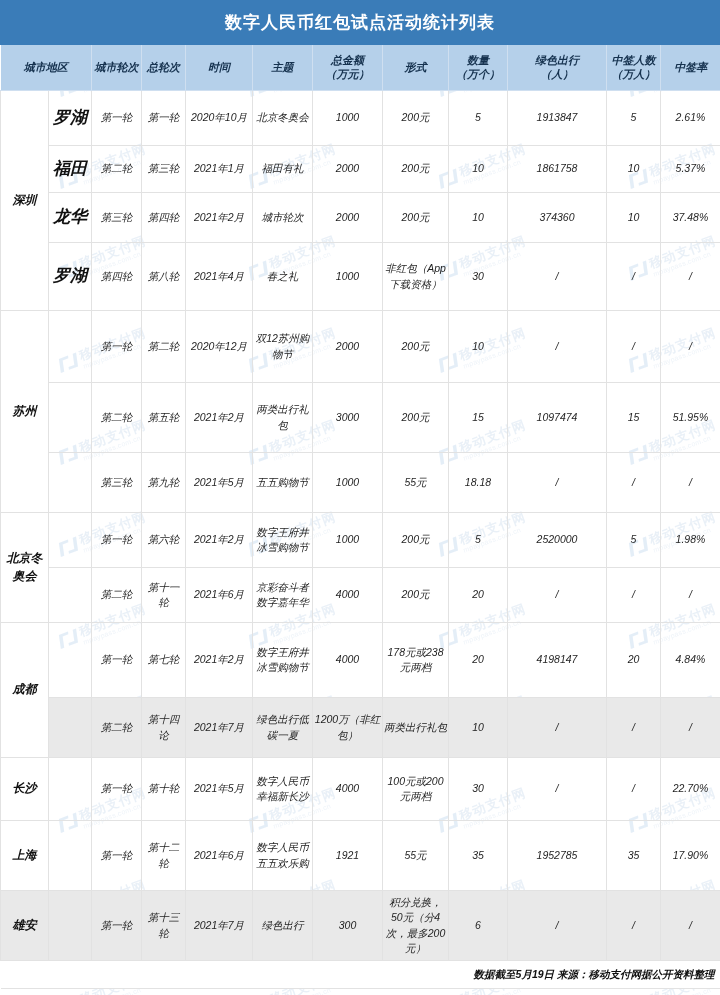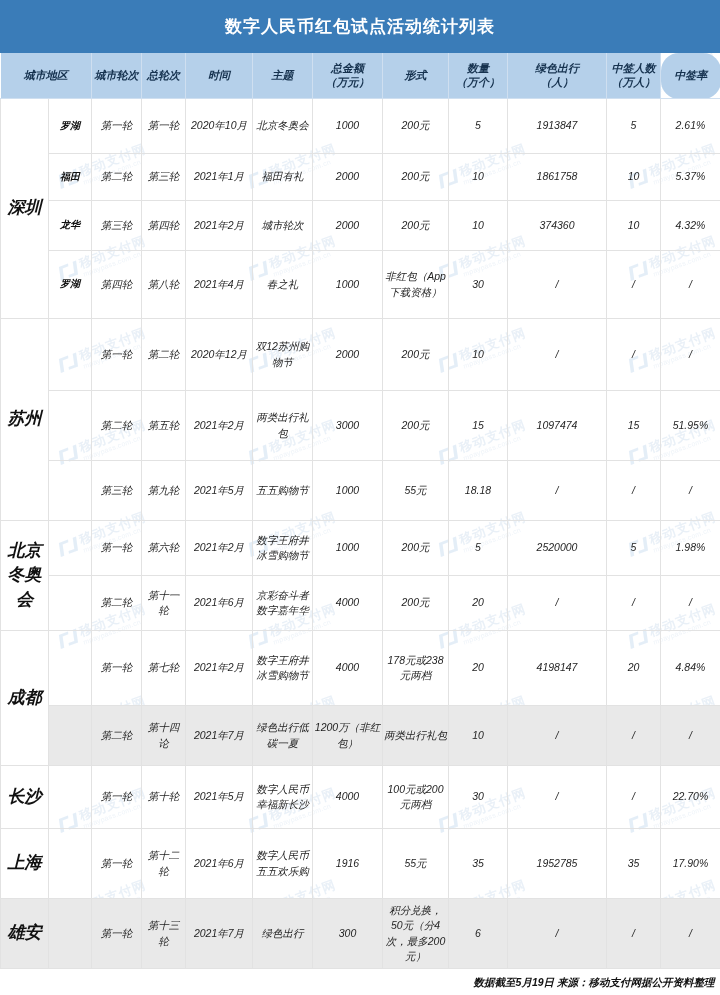--- a/index.html
+++ b/index.html
@@ -65,21 +65,21 @@
   .wm .wm-en {
     font-size: 7px;
     color: #c6d8ea;
     letter-spacing: .3px;
   }
 
   
   #title-bar {
     position: relative;
     z-index: 4;
-    height: 53px;
+    height: 45px;
     background: #3a7cb8;
     color: #ffffff;
     display: flex;
     align-items: center;
     justify-content: center;
     font-size: 17px;
     font-weight: bold;
     letter-spacing: 1px;
   }
 
@@ -99,40 +99,40 @@
     font-weight: bold;
     font-size: 11px;
     height: 45px;
     border-right: 1px solid #cfdff0;
     border-bottom: 1px solid #cfdff0;
     line-height: 1.25;
     text-align: center;
     vertical-align: middle;
     padding: 0 1px;
   }
-  table.stat thead th:last-child { border-right: none; border-radius: 18px; }
+  table.stat thead th:last-child { border-right: none; }
 
   table.stat td {
     border: 1px solid #e2e2e2;
     text-align: center;
     vertical-align: middle;
     line-height: 1.45;
     padding: 2px 1px;
     background: transparent;
     font-size: 10.5px;
     color: #1f1f1f;
   }
   table.stat td.city {
     font-weight: bold;
-    font-size: 17px;
+    font-size: 12px;
     color: #111;
   }
   table.stat td.dist {
     font-weight: bold;
-    font-size: 10px;
+    font-size: 17px;
     color: #111;
   }
   table.stat tr.shaded td {
     background: #e9e9e9;
   }
   table.stat td.blank-city {
     background: #ffffff;
   }
 
   
@@ -580,21 +580,21 @@
           <td class="dist">龙华</td>
           <td>第三轮</td>
           <td>第四轮</td>
           <td>2021年2月</td>
           <td>城市轮次</td>
           <td>2000</td>
           <td>200元</td>
           <td>10</td>
           <td>374360</td>
           <td>10</td>
-          <td>4.32%</td>
+          <td>37.48%</td>
         </tr>
         <tr style="height: 68px;">
           <td class="dist">罗湖</td>
           <td>第四轮</td>
           <td>第八轮</td>
           <td>2021年4月</td>
           <td>春之礼</td>
           <td>1000</td>
           <td>非红包（App下载资格）</td>
           <td>30</td>
@@ -710,21 +710,21 @@
           <td>/</td>
           <td>22.70%</td>
         </tr>
         <tr style="height: 70px;">
           <td class="city blank-city" rowspan="1">上海</td>
           <td class="dist"></td>
           <td>第一轮</td>
           <td>第十二轮</td>
           <td>2021年6月</td>
           <td>数字人民币 五五欢乐购</td>
-          <td>1916</td>
+          <td>1921</td>
           <td>55元</td>
           <td>35</td>
           <td>1952785</td>
           <td>35</td>
           <td>17.90%</td>
         </tr>
         <tr class="shaded" style="height: 70px;">
           <td class="city" rowspan="1">雄安</td>
           <td class="dist"></td>
           <td>第一轮</td>

